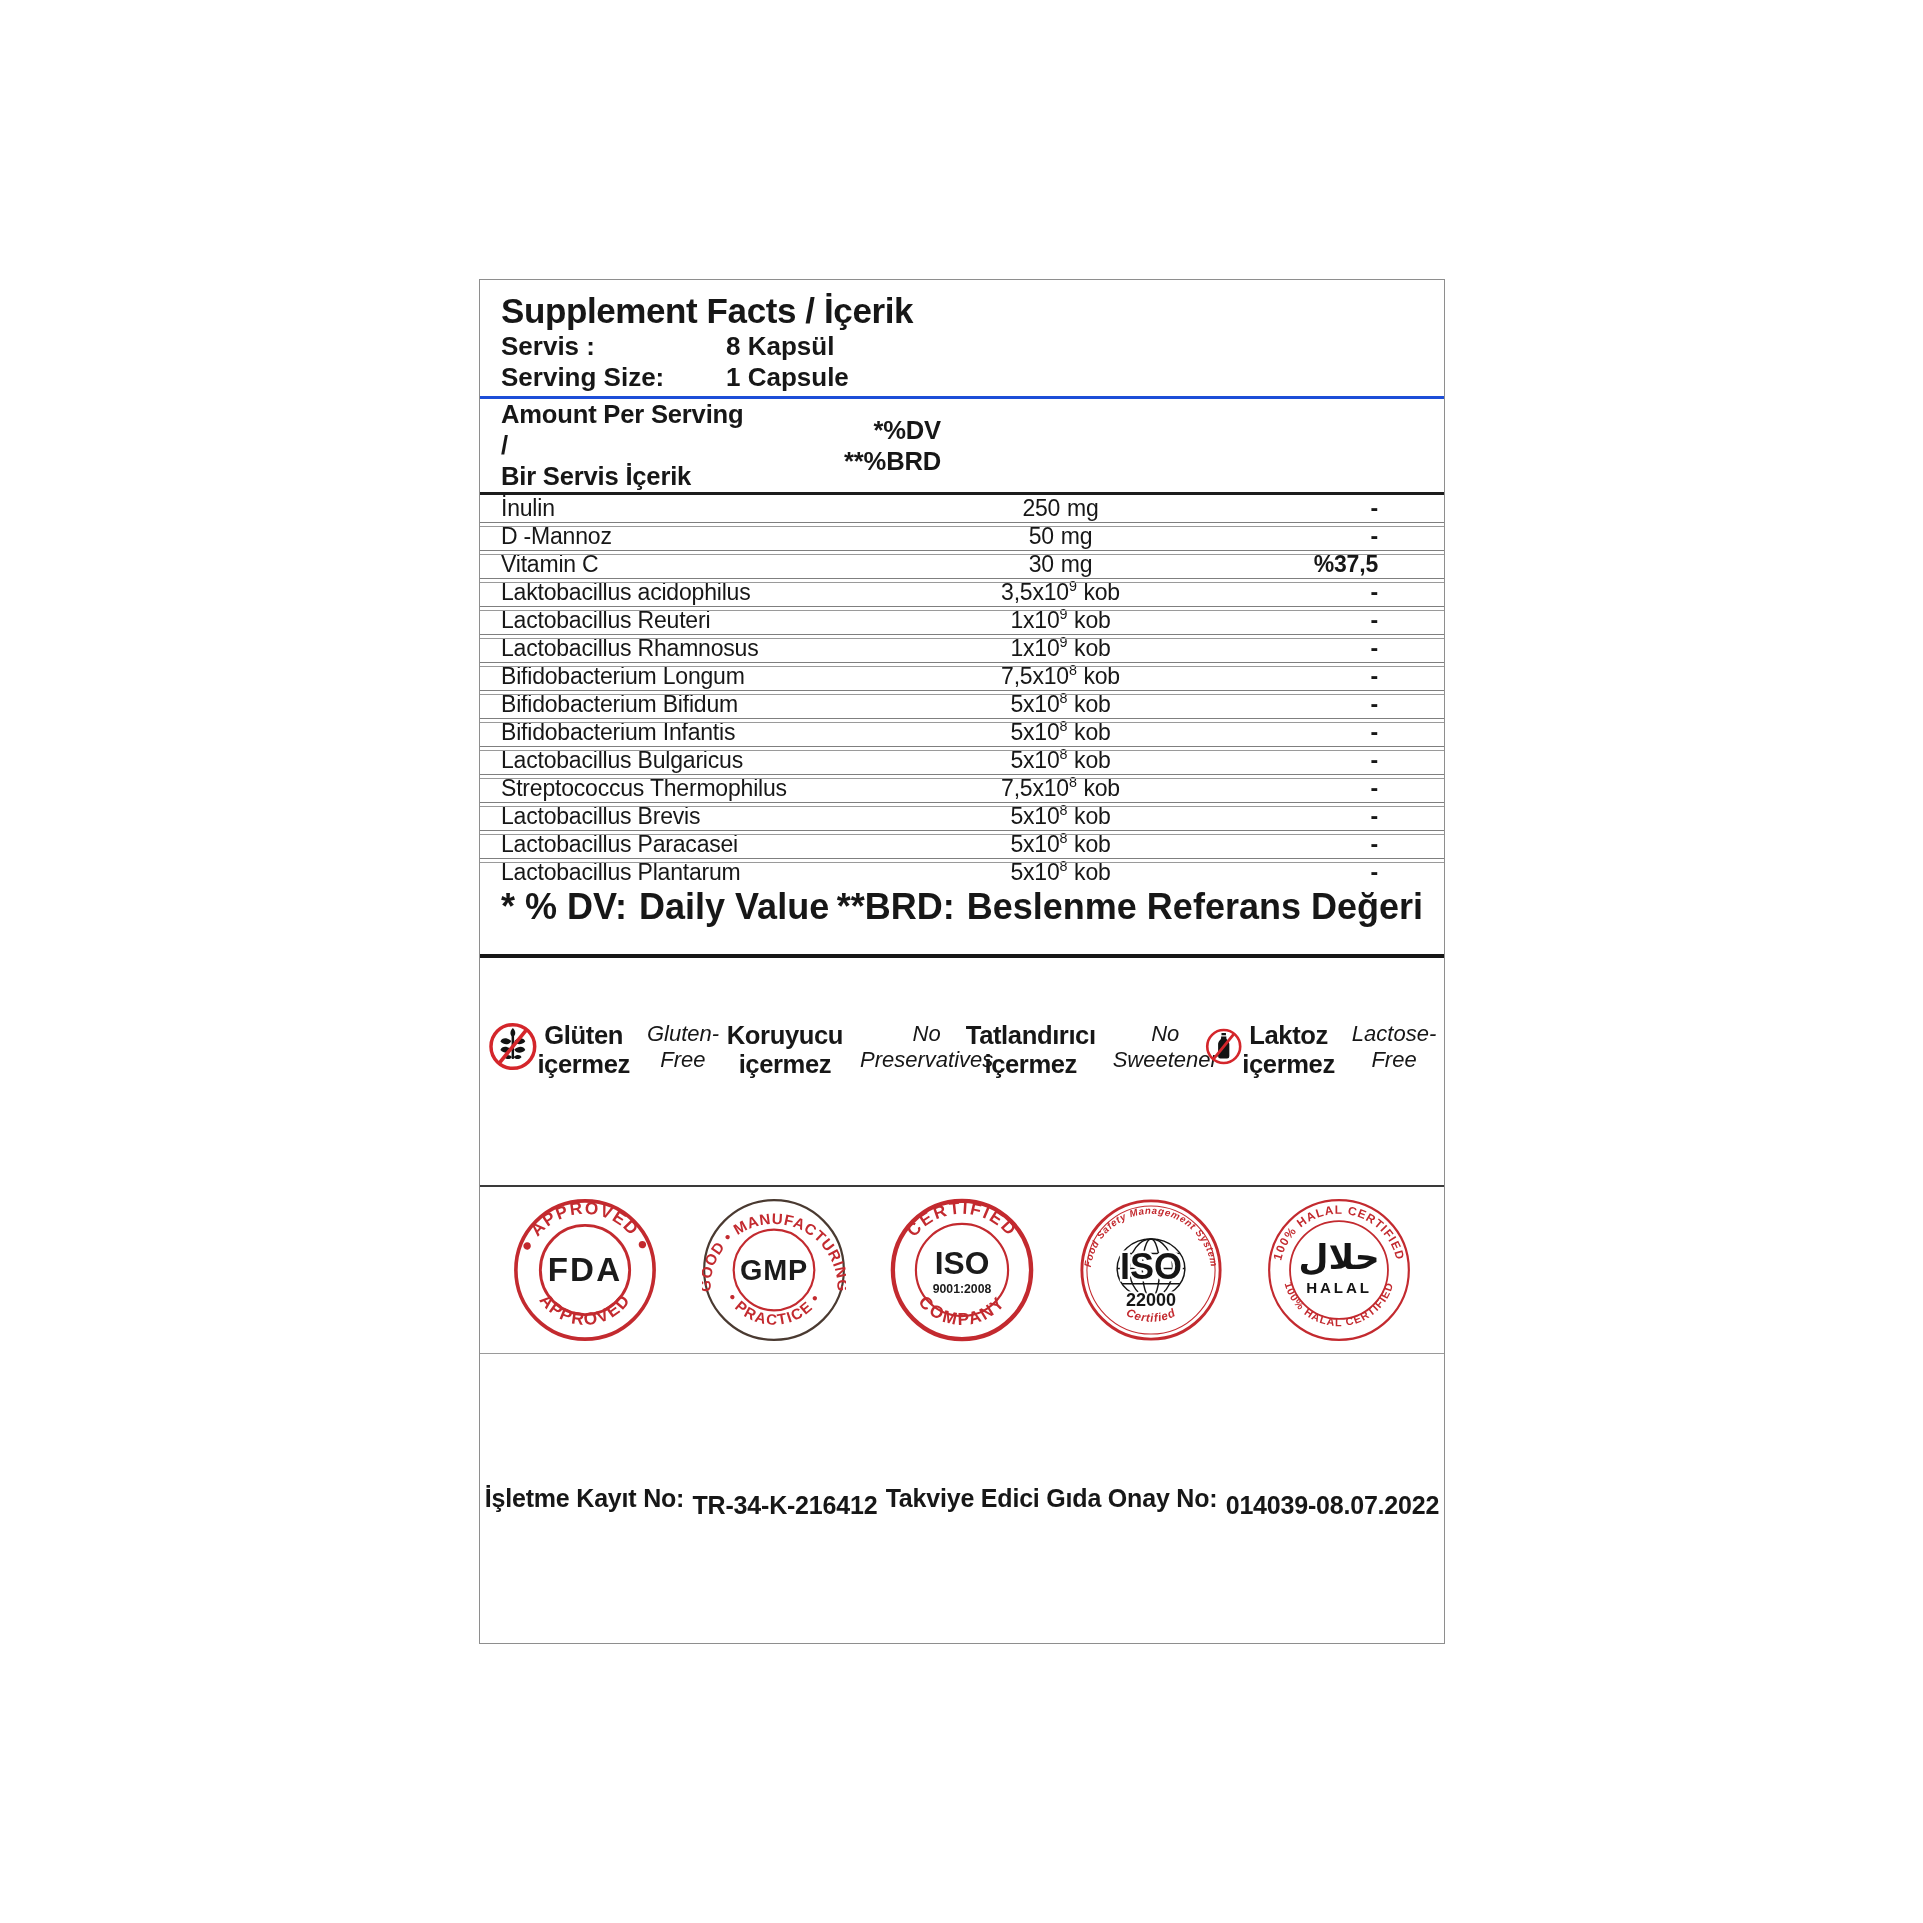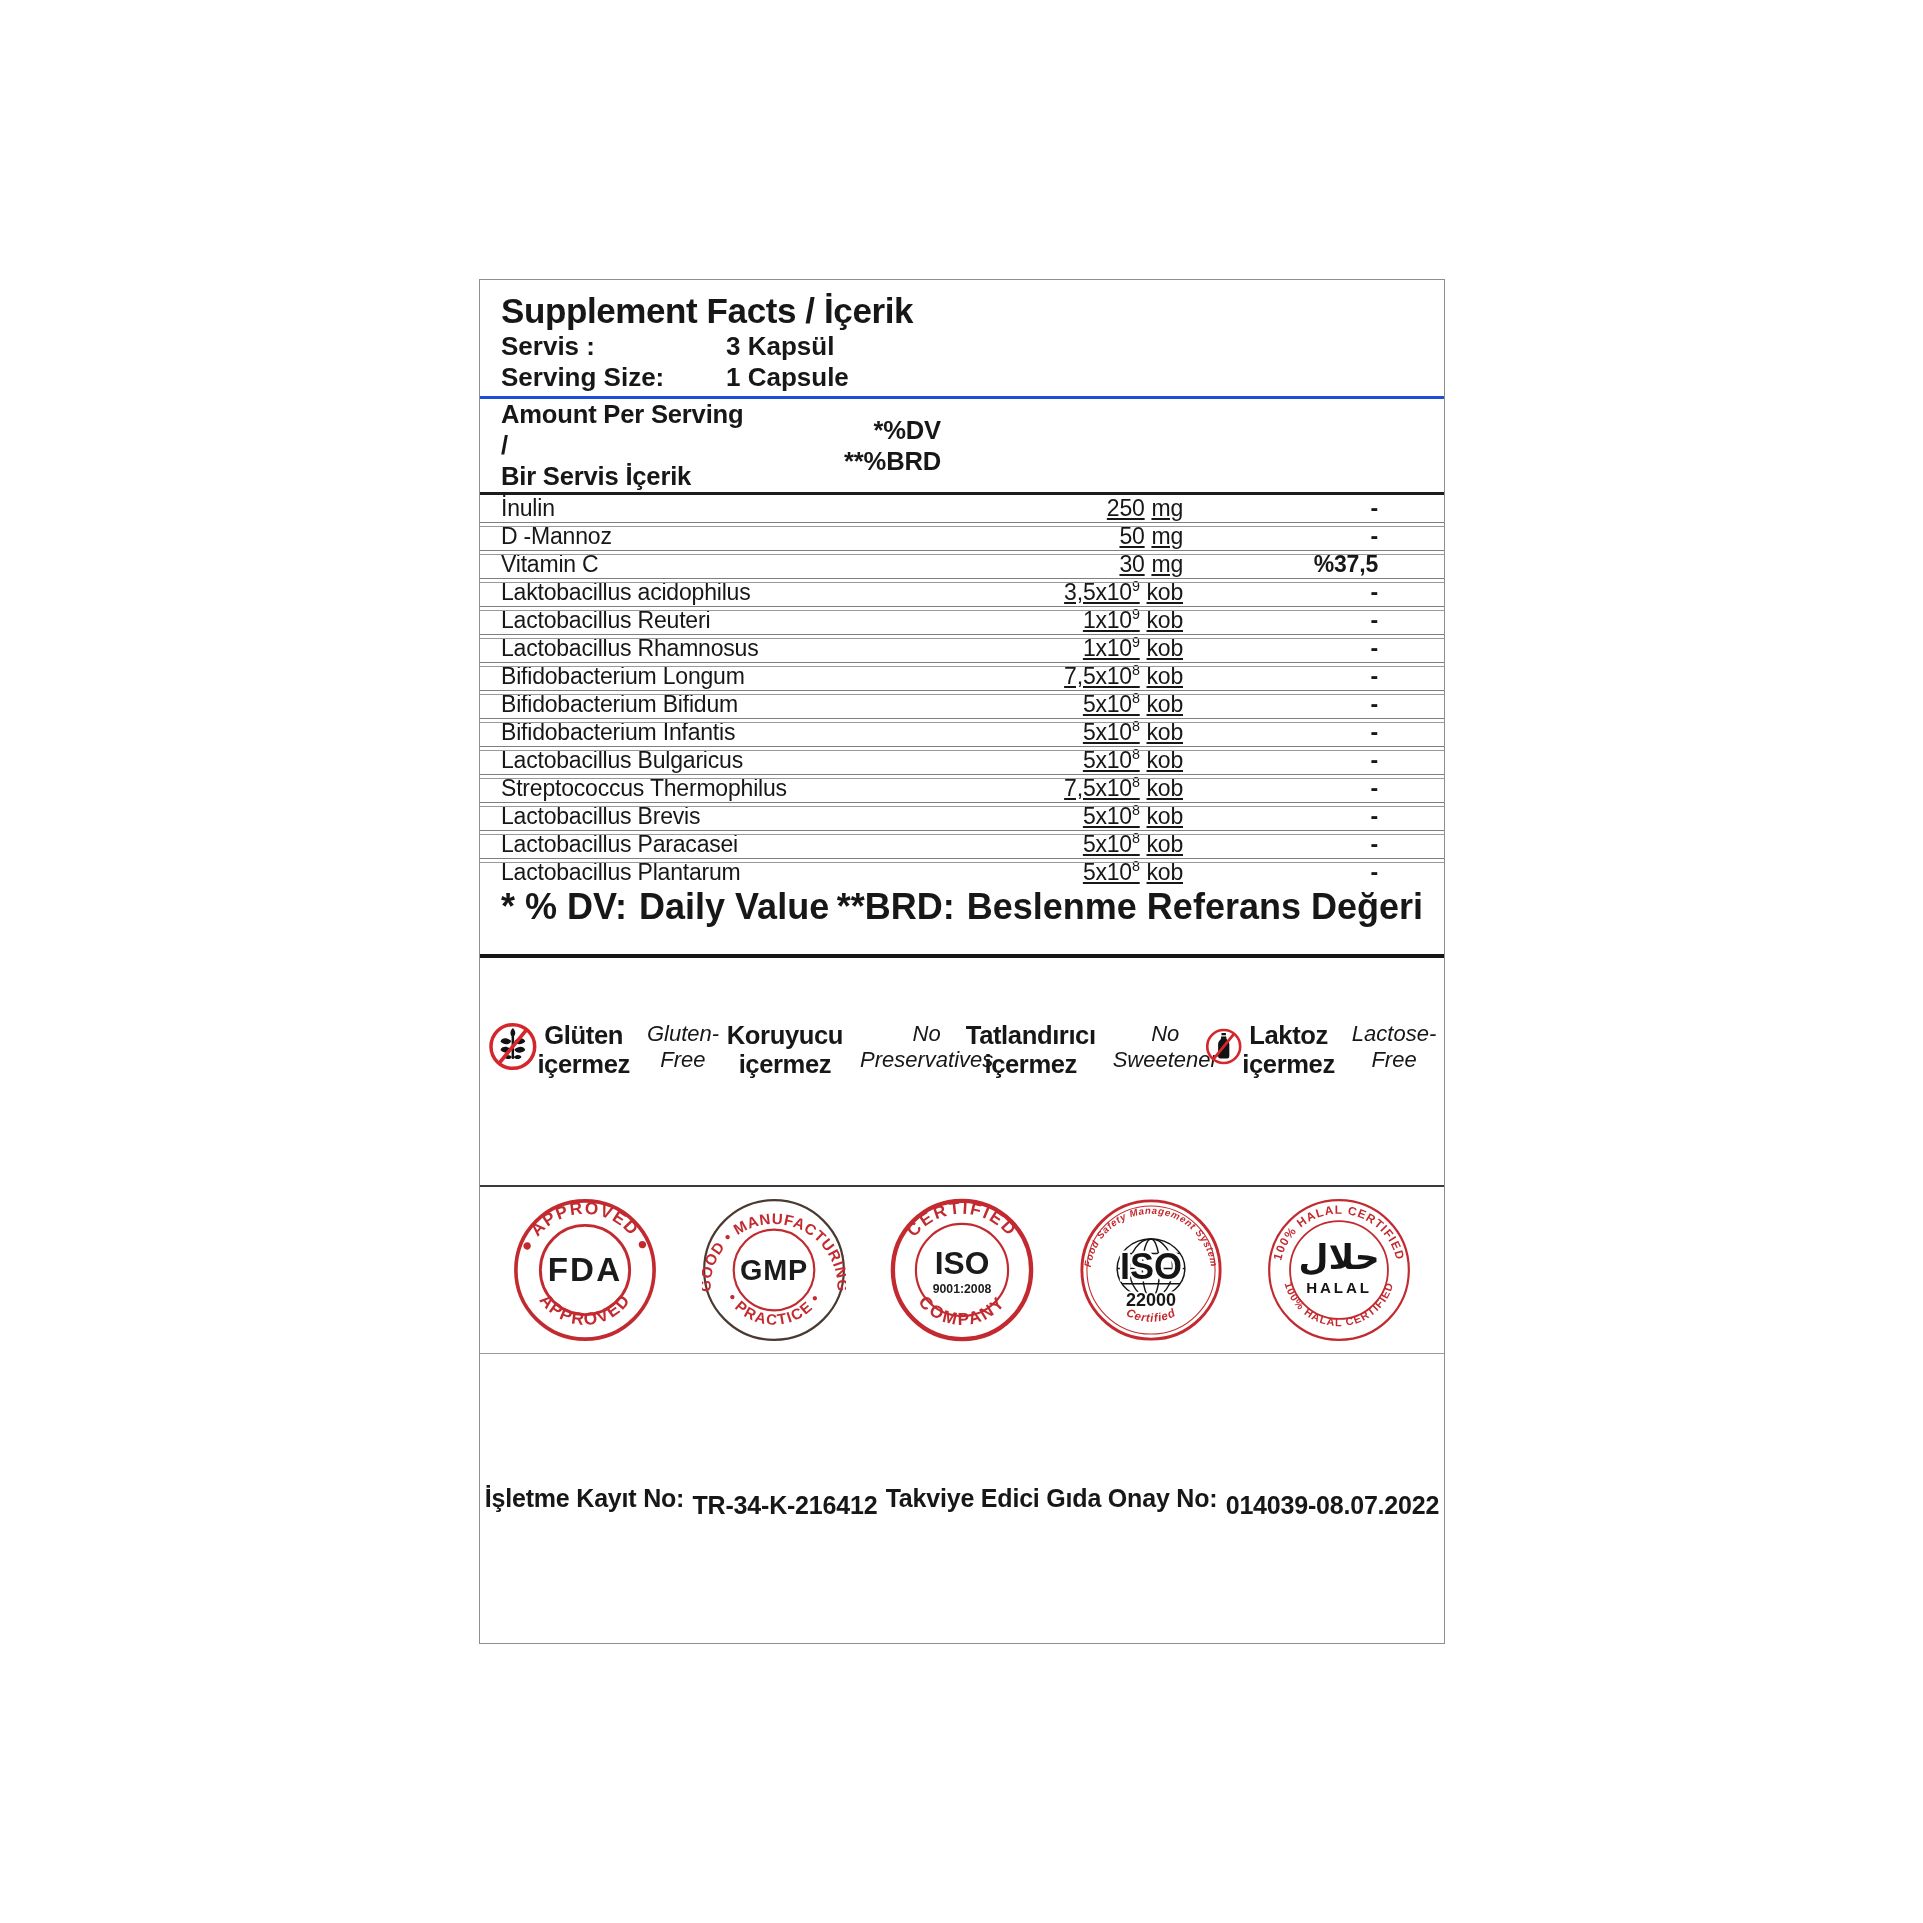--- a/index.html
+++ b/index.html
@@ -22,21 +22,21 @@
   .col-amount{width:301px;padding-right:56px;text-align:left;}
   .col-dv{width:184px;padding-right:45px;text-align:right;}
 
   
   .rows{flex:1;display:flex;flex-direction:column;}
   .row{flex:1;display:flex;align-items:center;padding:0 21px;position:relative;
     font-size:23px;font-weight:500;letter-spacing:-0.2px;}
   .row + .row{border-top:0.8px solid #7f7f7f;}
   .row + .row::after{content:"";position:absolute;left:0;top:3px;width:100%;border-top:0.8px solid #9a9a9a;}
   .c-name{flex:1;}
-  .c-amount{width:301px;text-align:right;padding-right:56px;text-decoration:underline;}
+  .c-amount{width:301px;text-align:center;padding-right:56px;}
   .c-amount sup{font-size:14.3px;line-height:0;}
   .c-amount .unit{margin-left:6.8px;}
   .c-dv{width:184px;text-align:right;padding-right:45px;font-weight:700;}
 
   
   .sec-note{height:72px;display:flex;align-items:flex-start;padding:0 21px;
     border-bottom:4.5px solid #161616;font-size:36px;white-space:nowrap;}
   .note-strong{font-weight:800;}
   .note-text{font-weight:600;margin-left:12px;}
   .note-gap{width:54px;}
@@ -65,21 +65,21 @@
 </style>
 </head>
 <body>
 
 <div class="label-box">
 
   <div class="sec-header">
     <div class="sf-title">Supplement Facts / İçerik</div>
     <div class="serving-row">
       <span class="serving-label">Servis :</span>
-      <span>3 Kapsül</span>
+      <span>8 Kapsül</span>
     </div>
     <div class="serving-row">
       <span class="serving-label">Serving Size:</span>
       <span>1 Capsule</span>
     </div>
   </div>
 
   <div class="sec-colhead">
     <div class="col-amount">
       <div>Amount Per Serving /</div>

